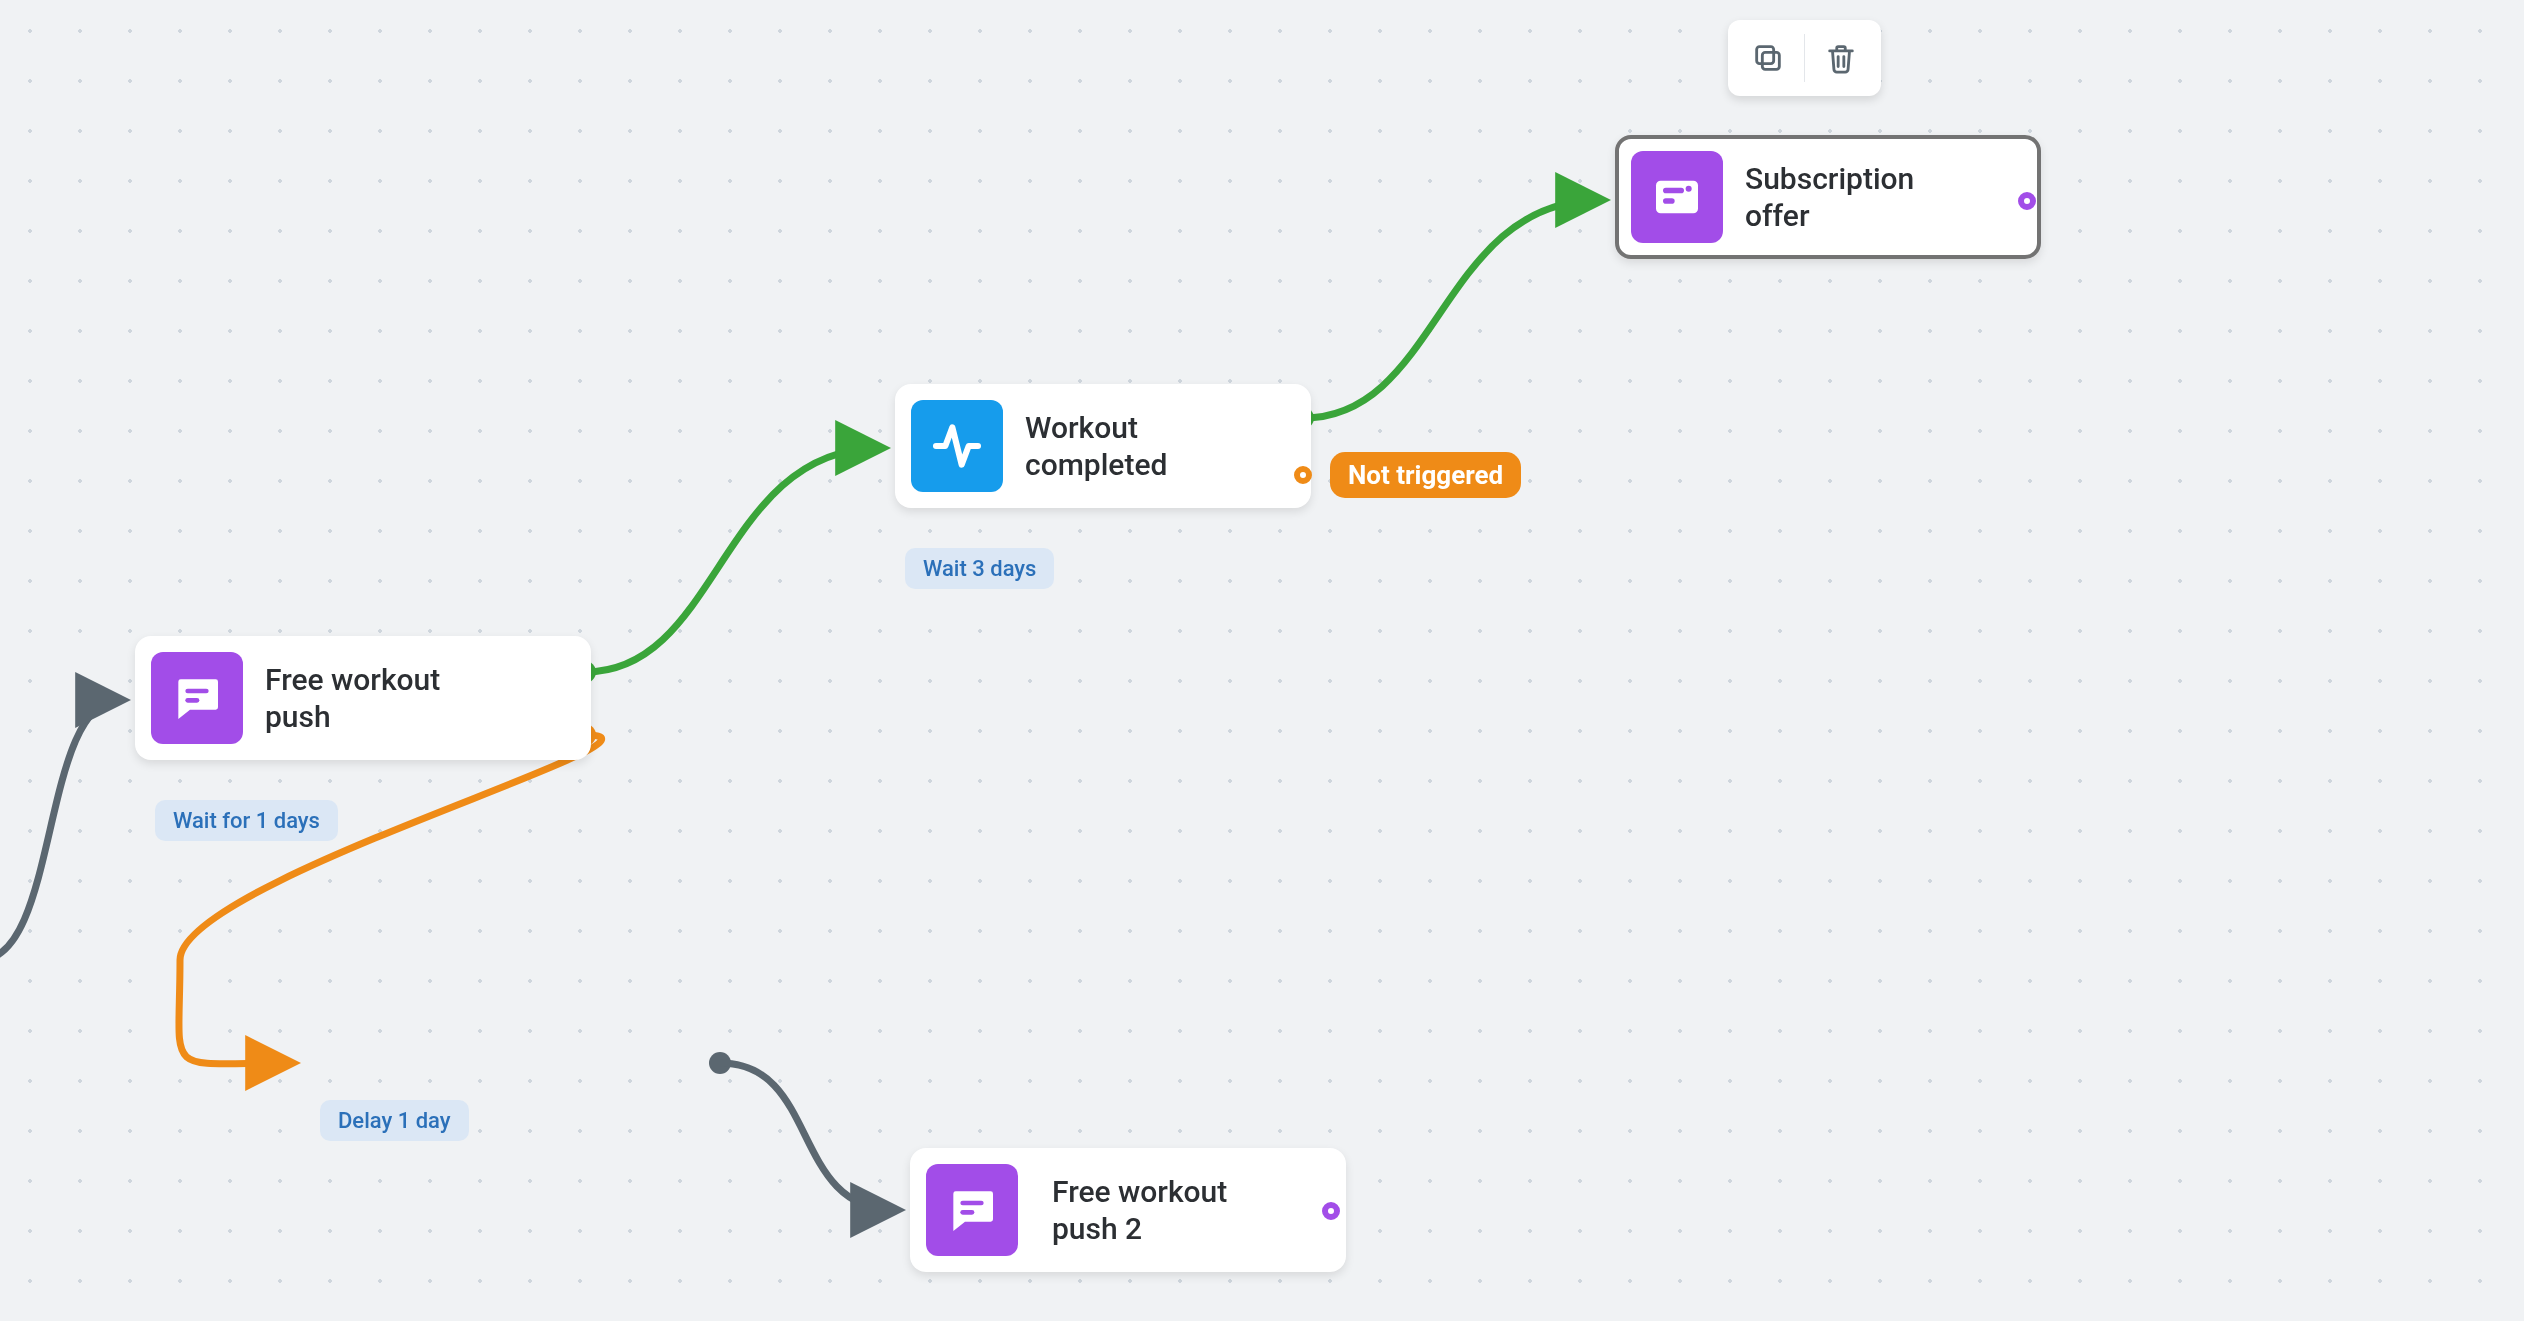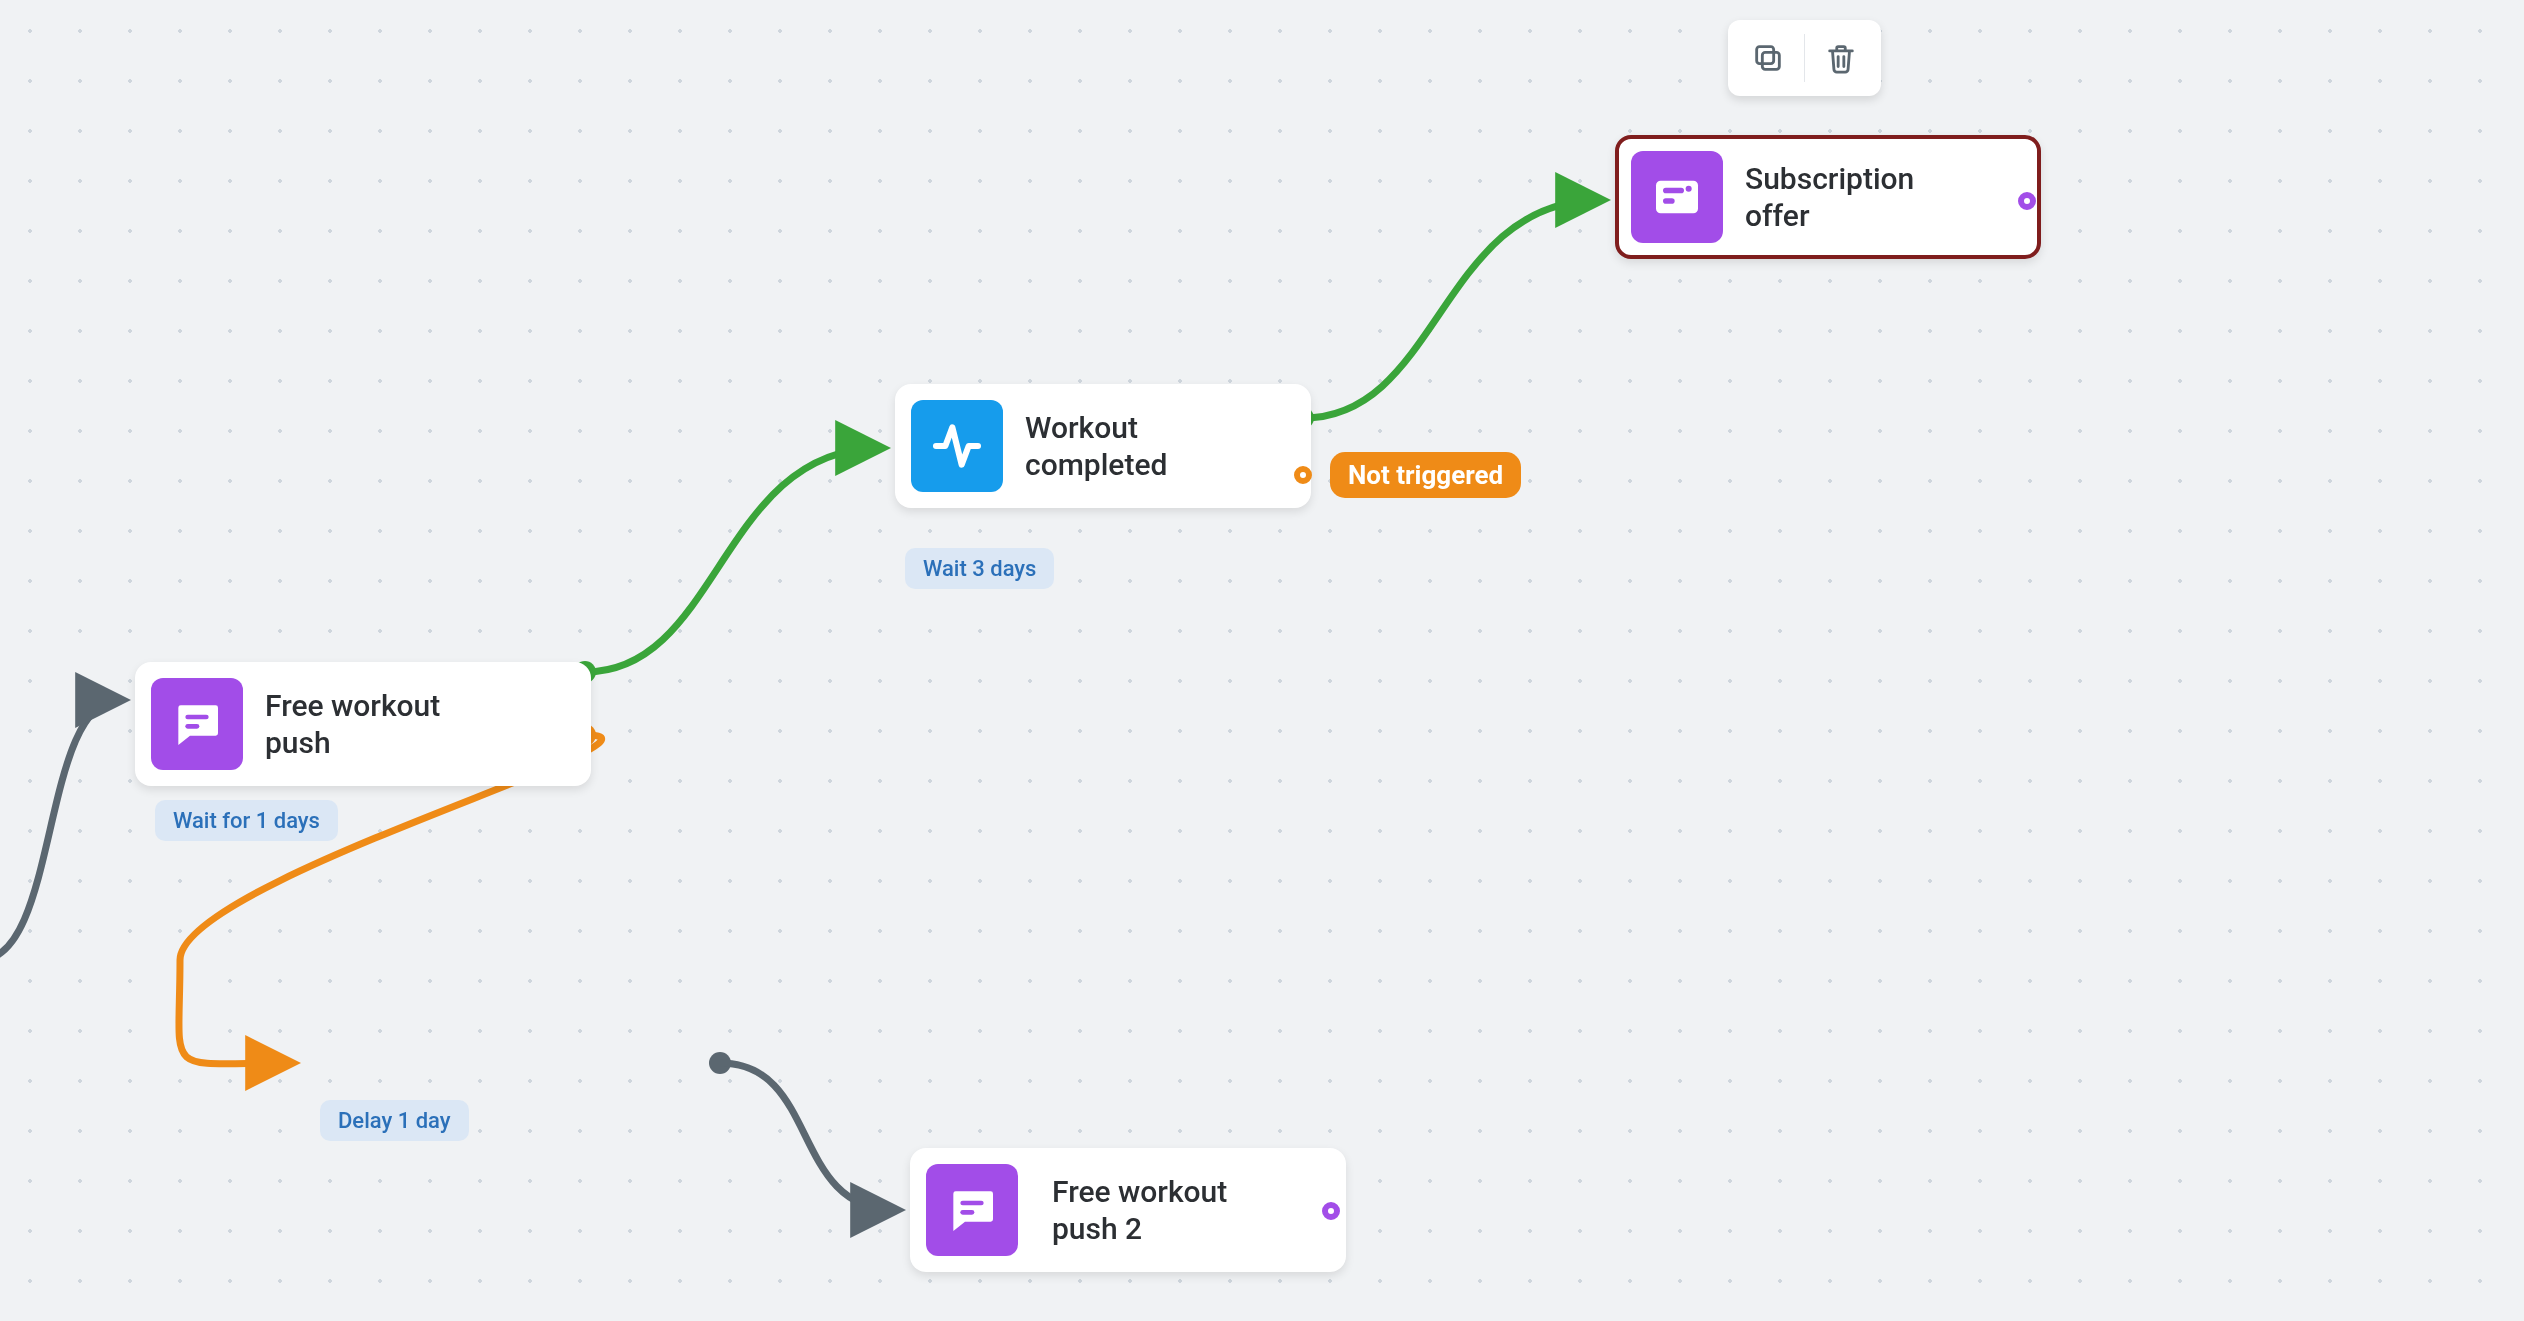--- a/index.html
+++ b/index.html
@@ -25,21 +25,21 @@
   .node{
     position:absolute;
     display:flex;align-items:center;
     gap:22px;
     padding:16px 20px 16px 16px;
     background:#fff;
     border-radius:16px;
     box-shadow:0 4px 10px rgba(0,0,0,.10);
   }
   .node.selected{
-    border:4px solid #7f1d1d;
+    border:4px solid #737373;
     padding:12px 16px 12px 12px;
   }
   .node .ico{
     width:92px;height:92px;border-radius:12px;
     display:flex;align-items:center;justify-content:center;
     flex:0 0 auto;
   }
   .node .ico svg{width:56px;height:56px;}
   .node .lbl{
     font-size:30px;
@@ -121,21 +121,21 @@
     <circle cx="585" cy="735" r="11" fill="#ef8b17"></circle>
     <path d="M 585 735 C 700 735 180 880 180 960 C 180 1080 160 1063 290 1063" fill="none" stroke="#ef8b17" stroke-width="7" marker-end="url(#arr-orange)"></path>
 
     <circle cx="1303" cy="418" r="11" fill="#3aa53a"></circle>
     <path d="M 1303 418 C 1440 418 1440 200 1600 200" fill="none" stroke="#3aa53a" stroke-width="7" marker-end="url(#arr-green)"></path>
 
     <circle cx="720" cy="1063" r="11" fill="#5b6770"></circle>
     <path d="M 720 1063 C 820 1063 790 1210 895 1210" fill="none" stroke="#5b6770" stroke-width="7" marker-end="url(#arr-gray)"></path>
   </svg>
 
-  <div class="node" style="left:135px;top:636px;width:420px;margin-top:26px;">
+  <div class="node" style="left:135px;top:636px;width:420px;">
     <div class="ico ico-purple">
       <svg viewBox="0 0 24 24" fill="none">
           <path d="M4 4h16a1 1 0 0 1 1 1v11a1 1 0 0 1-1 1H9l-5 4V5a1 1 0 0 1 1-1z" fill="#fff"></path>
           <rect x="7" y="8" width="10" height="2" rx="1" fill="#a24de8"></rect>
           <rect x="7" y="12" width="6" height="2" rx="1" fill="#a24de8"></rect>
         </svg>
     </div>
     <div class="lbl">Free workout push</div>
   </div>
   <div class="pill" style="left:155px;top:800px;">Wait for 1 days</div>

